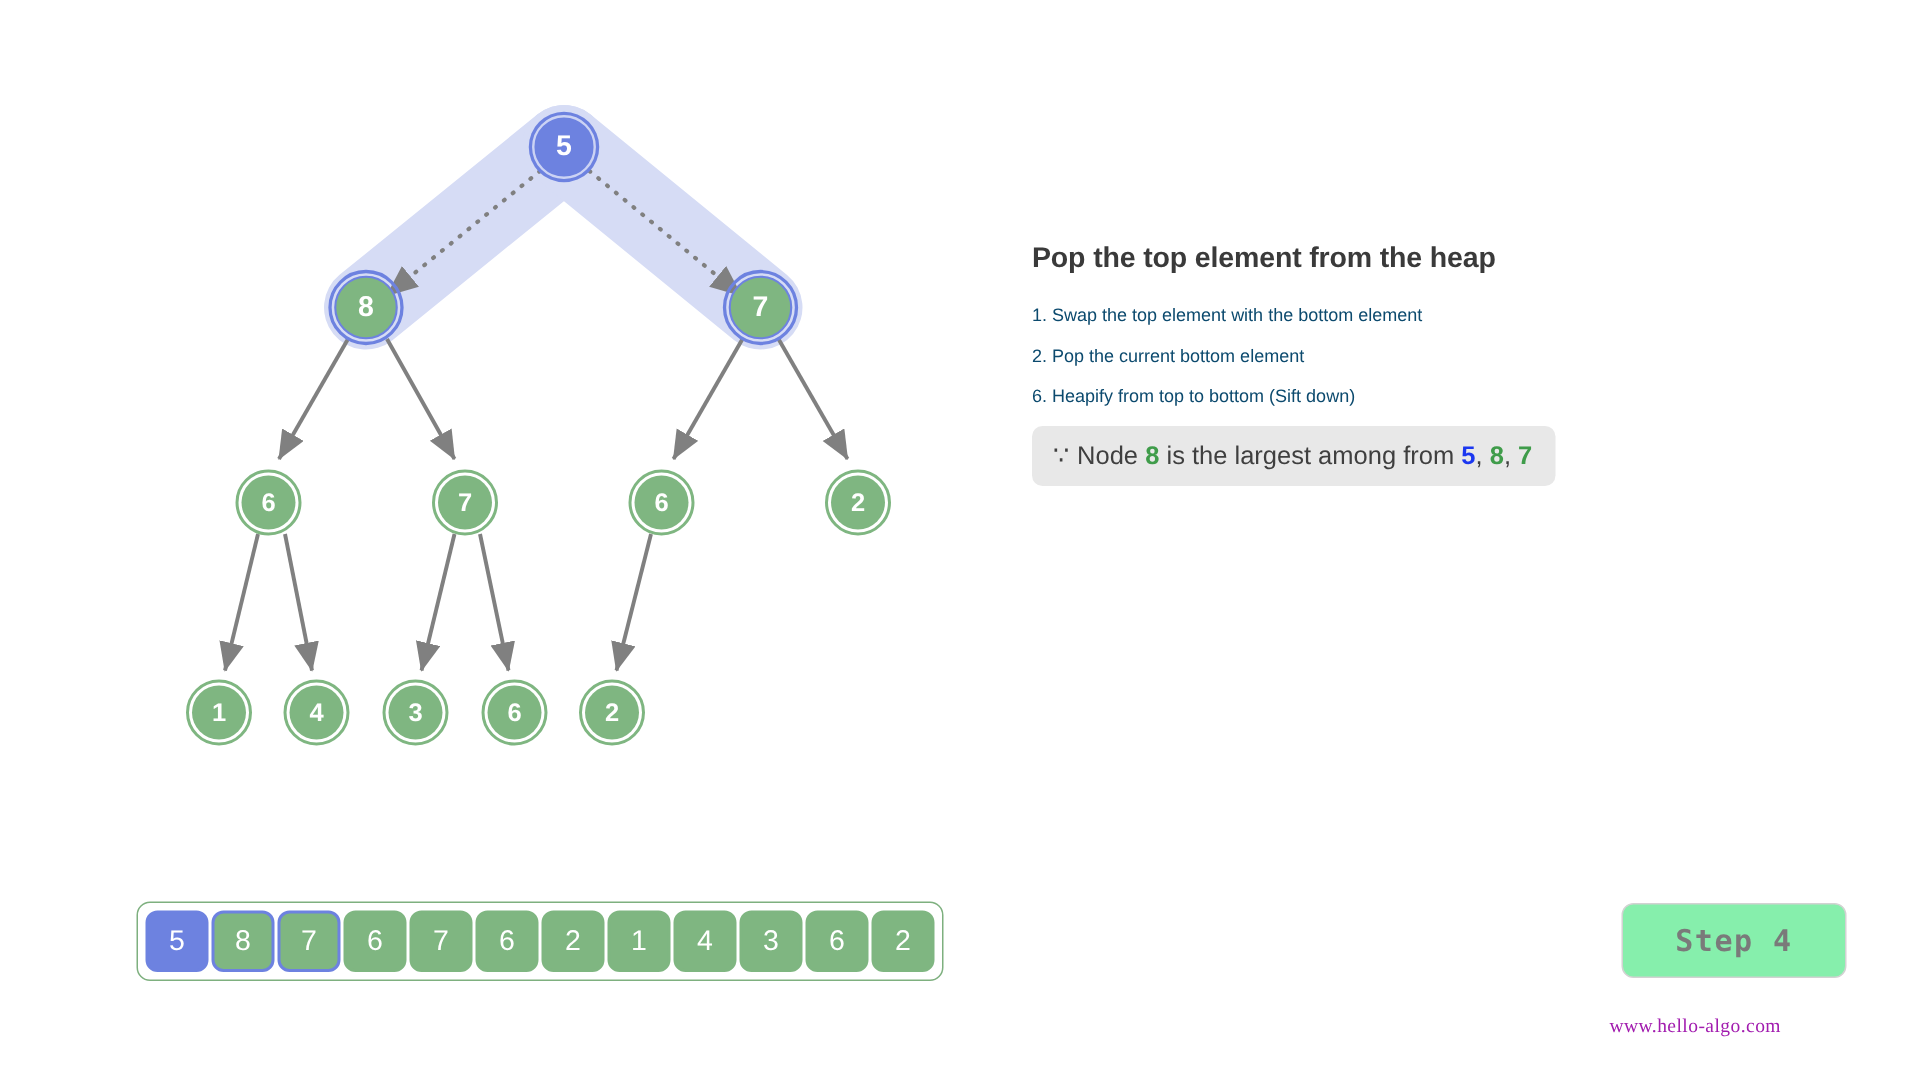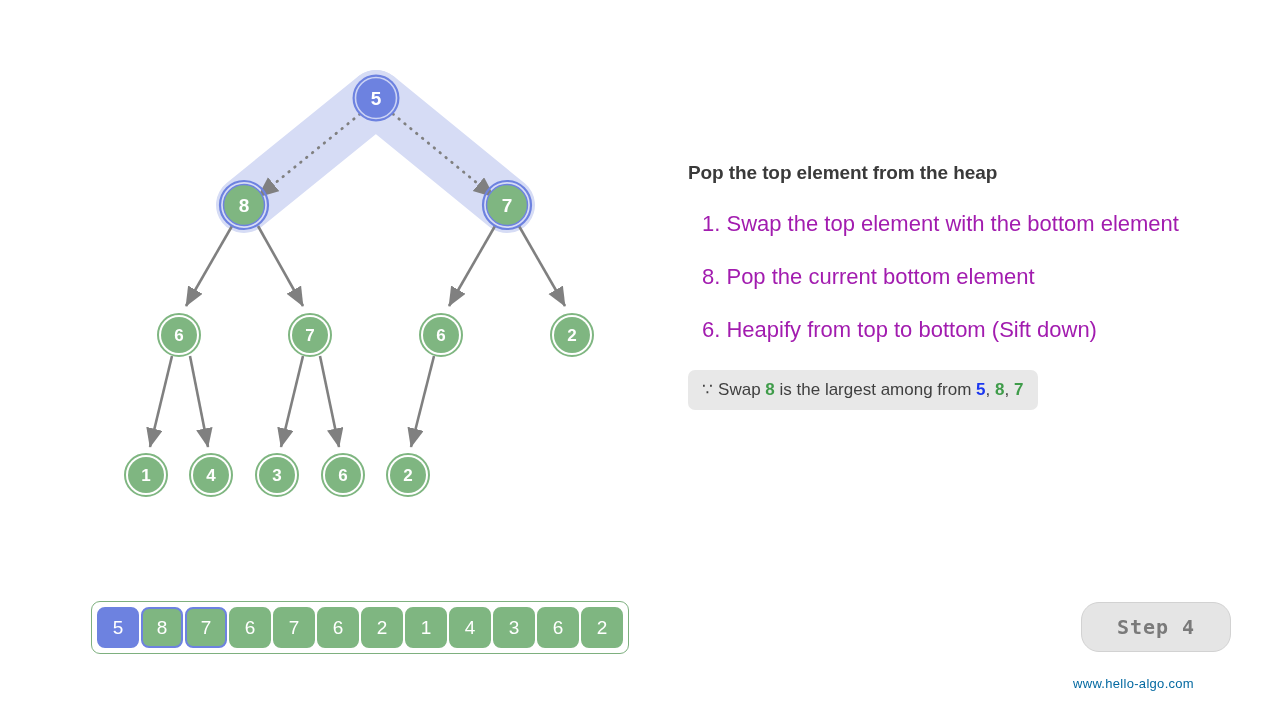--- a/index.html
+++ b/index.html
@@ -34,23 +34,23 @@
   }
   #panel-title {
     font-size: 19px;
     font-weight: bold;
     color: #3a3a3a;
     letter-spacing: -0.1px;
     margin: 0 0 6px 0;
     white-space: nowrap;
   }
   .step-line {
-    font-size: 22px;
-    color: #a21caf;
-    margin: 14px;
+    font-size: 12px;
+    color: #0c4a6e;
+    margin: 0;
     padding: 13px 0 0 0;
     white-space: nowrap;
   }
   #note-box {
     display: inline-block;
     margin-top: 13px;
     background: #e8e8e8;
     border-radius: 7px;
     padding: 9px 15px 10px 14px;
     font-size: 17px;
@@ -99,38 +99,38 @@
 
   
   #step-badge {
     position: absolute;
     left: 1081px;
     top: 602px;
     width: 150px;
     height: 50px;
     box-sizing: border-box;
     border: 1.2px solid #d2d2d2;
-    border-radius: 18px;
-    background: #e5e5e5;
+    border-radius: 8px;
+    background: #86efac;
     display: flex;
     align-items: center;
     justify-content: center;
     font-family: "DejaVu Sans Mono", monospace;
     font-size: 20px;
     font-weight: bold;
     color: #7a7a7a;
     letter-spacing: 1px;
   }
   #watermark {
     position: absolute;
     left: 1073px;
     top: 676px;
-    font-family: Liberation Sans, sans-serif;
+    font-family: Liberation Serif, serif;
     font-size: 13px;
-    color: #0369a1;
+    color: #a21caf;
     letter-spacing: 0.3px;
   }
 
   .node-label {
     font-family: "Liberation Sans", sans-serif;
     font-size: 19px;
     font-weight: bold;
     fill: #ffffff;
   }
   .node-label-sm {
@@ -243,26 +243,26 @@
         <circle cx="408" cy="475" r="18" fill="#7fb681"></circle>
         <text class="node-label-sm" x="408" y="475" text-anchor="middle" dominant-baseline="central">2</text>
       </g>
     </g>
   </svg>
 
   <div id="info-panel">
     <h1 id="panel-title">Pop the top element from the heap</h1>
 
     <p class="step-line">1. Swap the top element with the bottom element</p>
-    <p class="step-line">8. Pop the current bottom element</p>
+    <p class="step-line">2. Pop the current bottom element</p>
     <p class="step-line">6. Heapify from top to bottom (Sift down)</p>
 
     <div id="note-box">
       <span class="because">∵</span>
-      <span>Swap</span>
+      <span>Node</span>
       <span class="n-green">8</span>
       <span>is the largest among from</span>
       <span class="n-blue">5</span><span>,</span>
       <span class="n-green">8</span><span>,</span>
       <span class="n-green">7</span>
     </div>
   </div>
 
   <div id="array-wrap">
     <div class="cell blue-fill">5</div>

